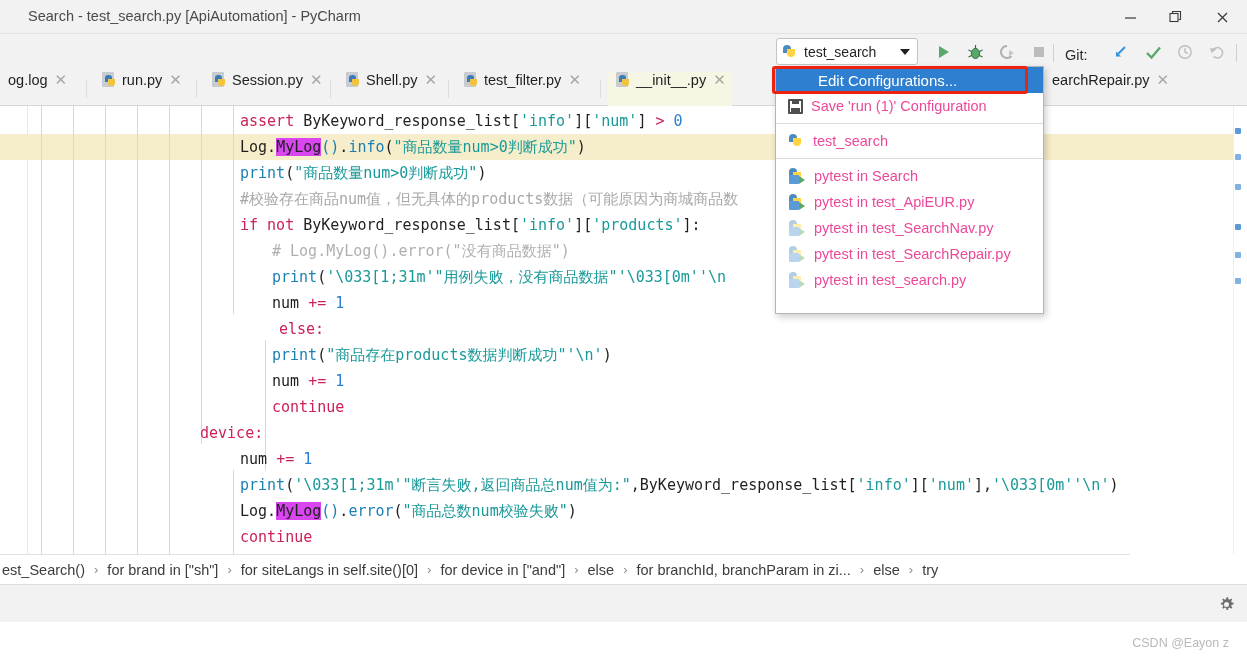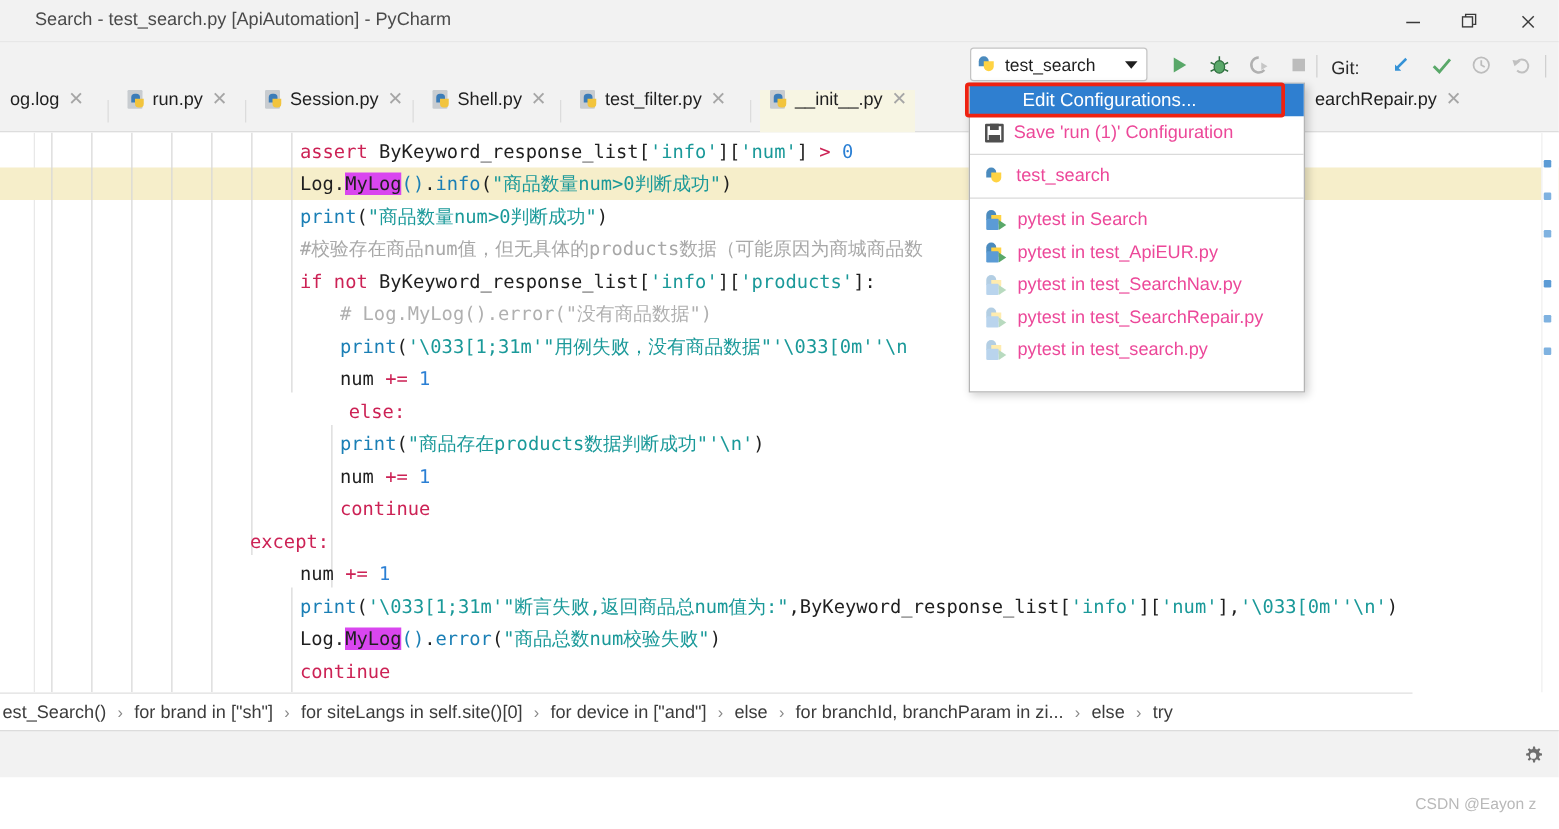--- a/index.html
+++ b/index.html
@@ -425,21 +425,21 @@
       <div class="code-line" style="top: 54px; left: 240px;"><span class="fn">print</span><span class="pl">(</span><span class="str">"商品数量num&gt;0判断成功"</span><span class="pl">)</span></div>
       <div class="code-line" style="top: 80px; left: 240px;"><span class="cmt">#校验存在商品num值，但无具体的products数据（可能原因为商城商品数</span></div>
       <div class="code-line" style="top: 106px; left: 240px;"><span class="kw">if not </span><span class="id">ByKeyword_response_list</span><span class="br">[</span><span class="str">'info'</span><span class="br">]</span><span class="br">[</span><span class="str">'products'</span><span class="br">]:</span></div>
       <div class="code-line" style="top: 132px; left: 272px;"><span class="cmt2"># Log.MyLog().error("没有商品数据")</span></div>
       <div class="code-line" style="top: 158px; left: 272px;"><span class="fn">print</span><span class="pl">(</span><span class="str">'\033[1;31m'</span><span class="str">"用例失败，没有商品数据"</span><span class="str">'\033[0m'</span><span class="str">'\n</span></div>
       <div class="code-line" style="top: 184px; left: 272px;"><span class="id">num </span><span class="op">+= </span><span class="num">1</span></div>
       <div class="code-line" style="top: 210px; left: 240px; margin-left: 39px;"><span class="kw">else:</span></div>
       <div class="code-line" style="top: 236px; left: 272px;"><span class="fn">print</span><span class="pl">(</span><span class="str">"商品存在products数据判断成功"</span><span class="str">'\n'</span><span class="pl">)</span></div>
       <div class="code-line" style="top: 262px; left: 272px;"><span class="id">num </span><span class="op">+= </span><span class="num">1</span></div>
       <div class="code-line" style="top: 288px; left: 272px;"><span class="kw">continue</span></div>
-      <div class="code-line" style="top: 314px; left: 200px;"><span class="kw">except:</span></div>
+      <div class="code-line" style="top: 314px; left: 200px;"><span class="kw">device:</span></div>
       <div class="code-line" style="top: 340px; left: 240px;"><span class="id">num </span><span class="op">+= </span><span class="num">1</span></div>
       <div class="code-line" style="top: 366px; left: 240px;"><span class="fn">print</span><span class="pl">(</span><span class="str">'\033[1;31m'</span><span class="str">"断言失败,返回商品总num值为:"</span><span class="pl">,</span><span class="id">ByKeyword_response_list</span><span class="br">[</span><span class="str">'info'</span><span class="br">]</span><span class="br">[</span><span class="str">'num'</span><span class="br">]</span><span class="pl">,</span><span class="str">'\033[0m'</span><span class="str">'\n'</span><span class="pl">)</span></div>
       <div class="code-line" style="top: 392px; left: 240px;"><span class="id">Log</span><span class="pl">.</span><span class="sel">MyLog</span><span class="fn">()</span><span class="pl">.</span><span class="fn">error</span><span class="pl">(</span><span class="str">"商品总数num校验失败"</span><span class="pl">)</span></div>
       <div class="code-line" style="top: 418px; left: 240px;"><span class="kw">continue</span></div>
     </div>
 
   <div class="editor-vscroll">
     <div class="scrollmark" style="top:22px;  background:#5b9bd5"></div>
     <div class="scrollmark" style="top:48px;  background:#7fb2e0"></div>
     <div class="scrollmark" style="top:78px;  background:#7fb2e0"></div>

